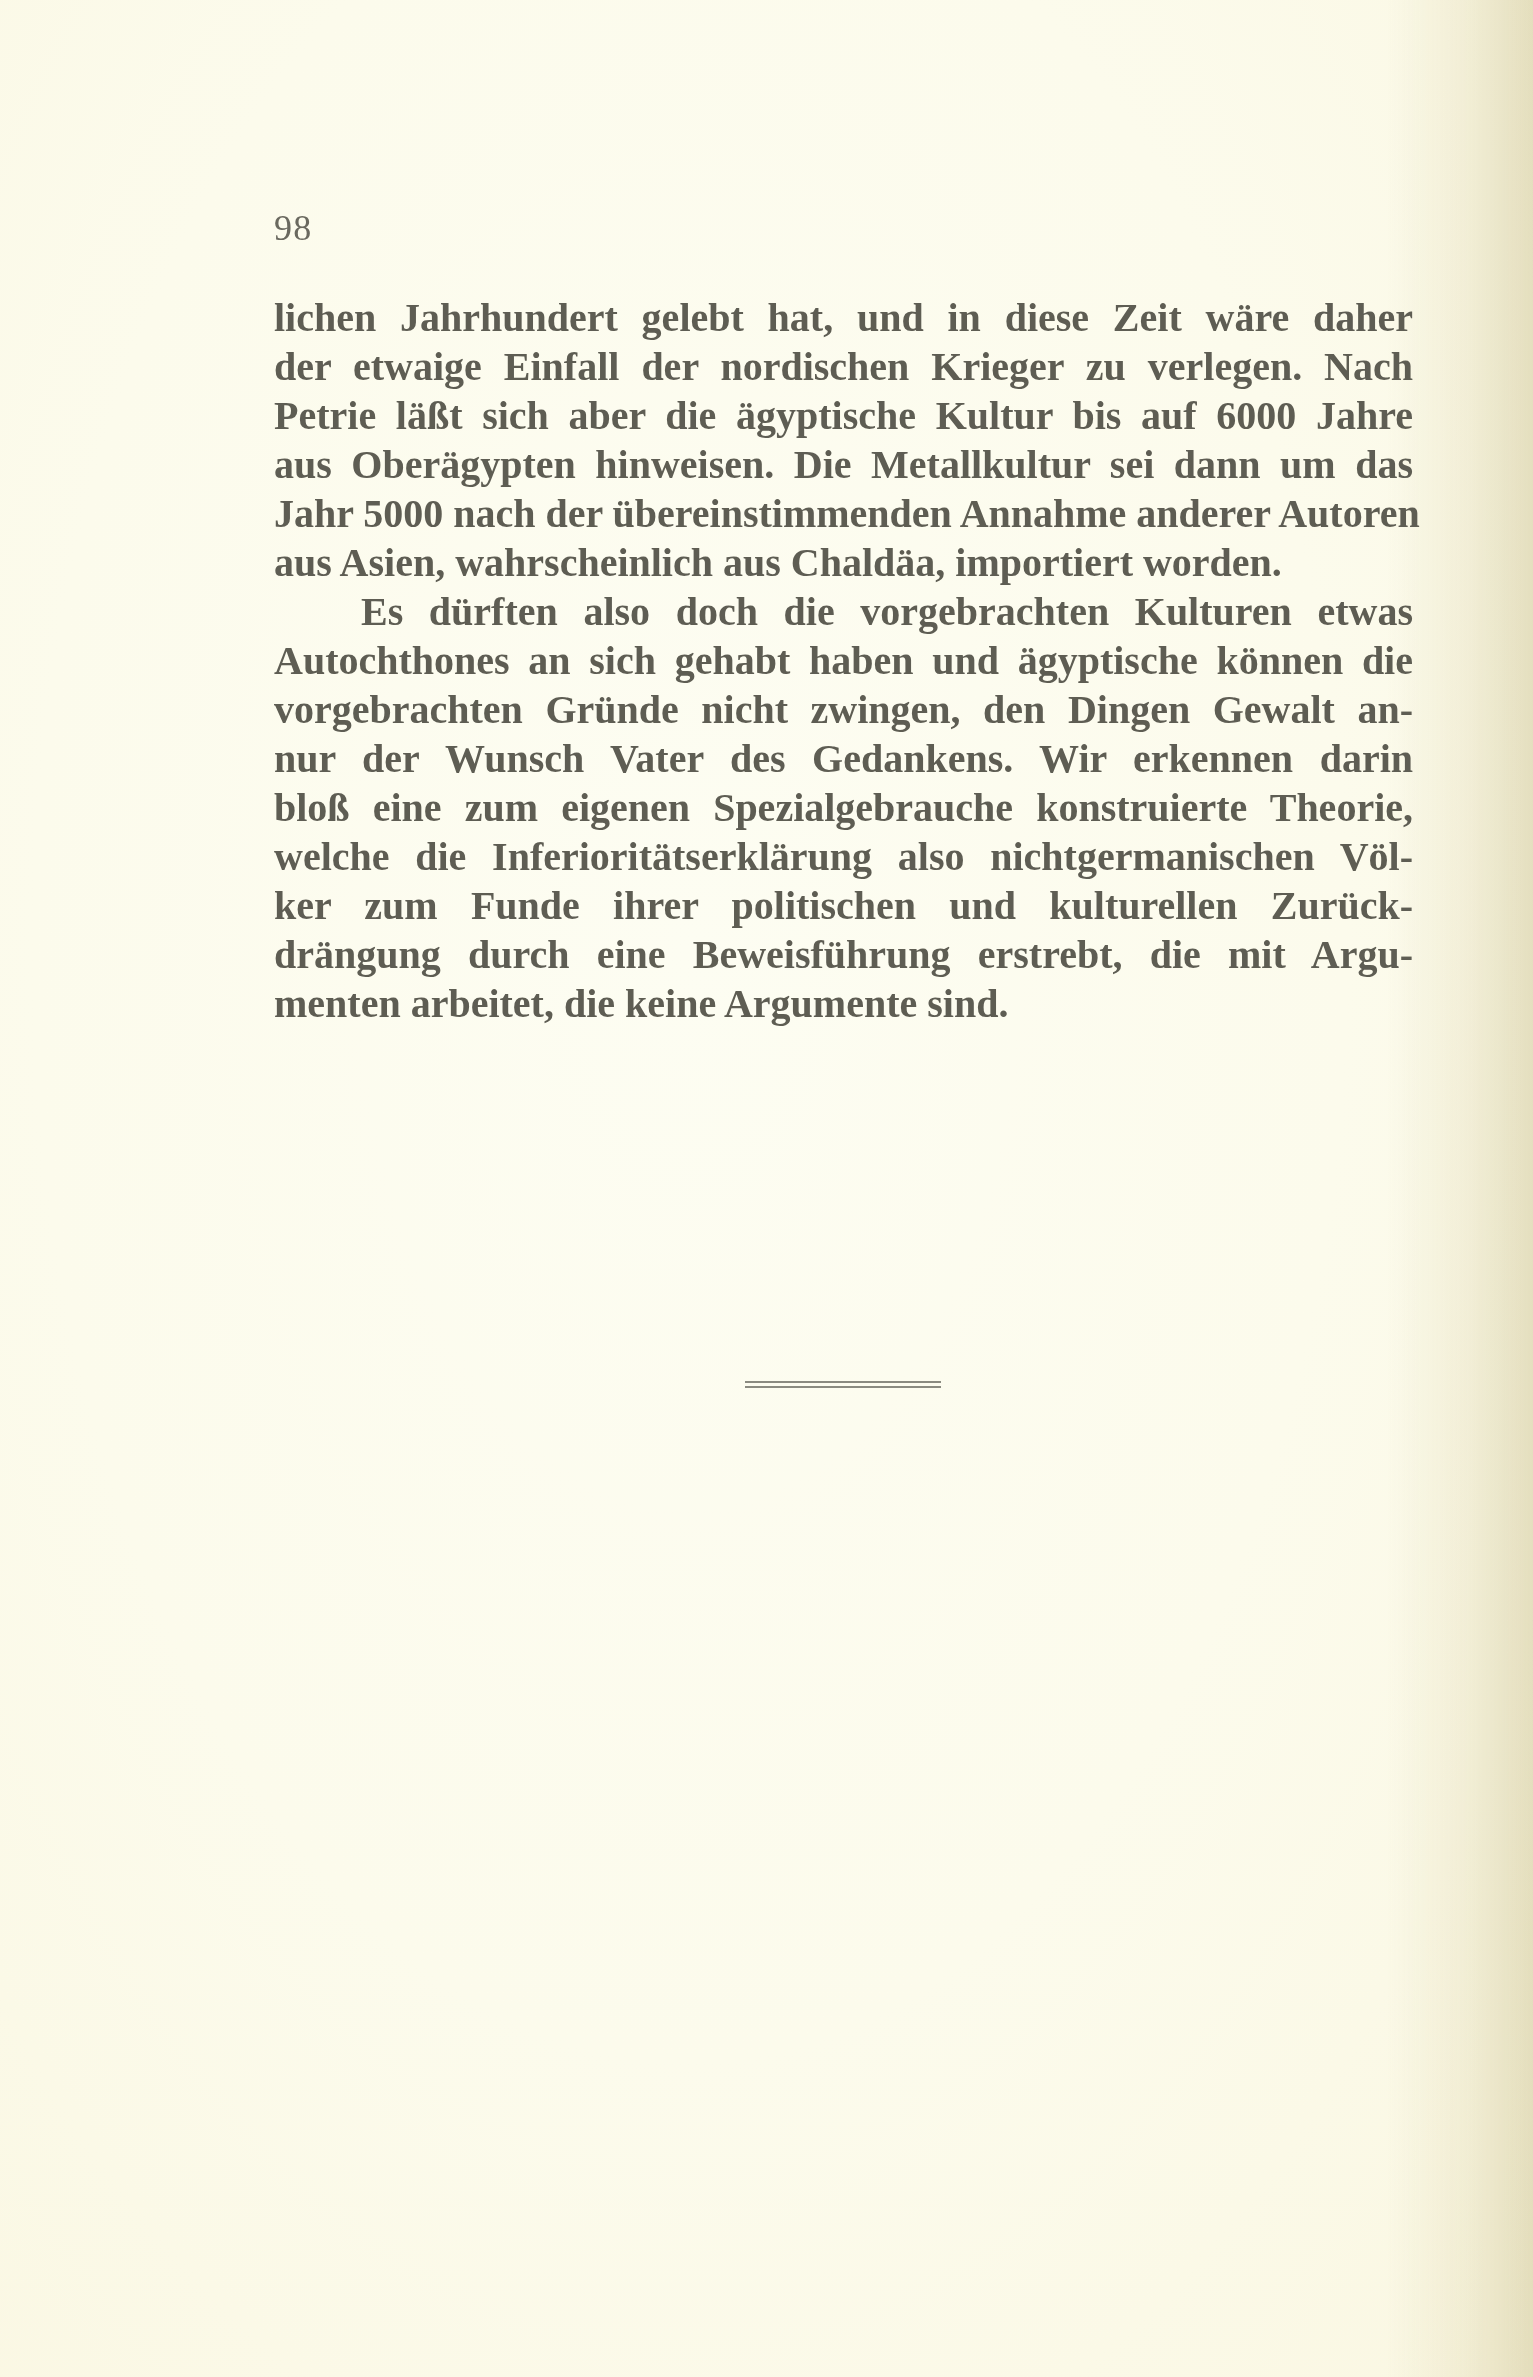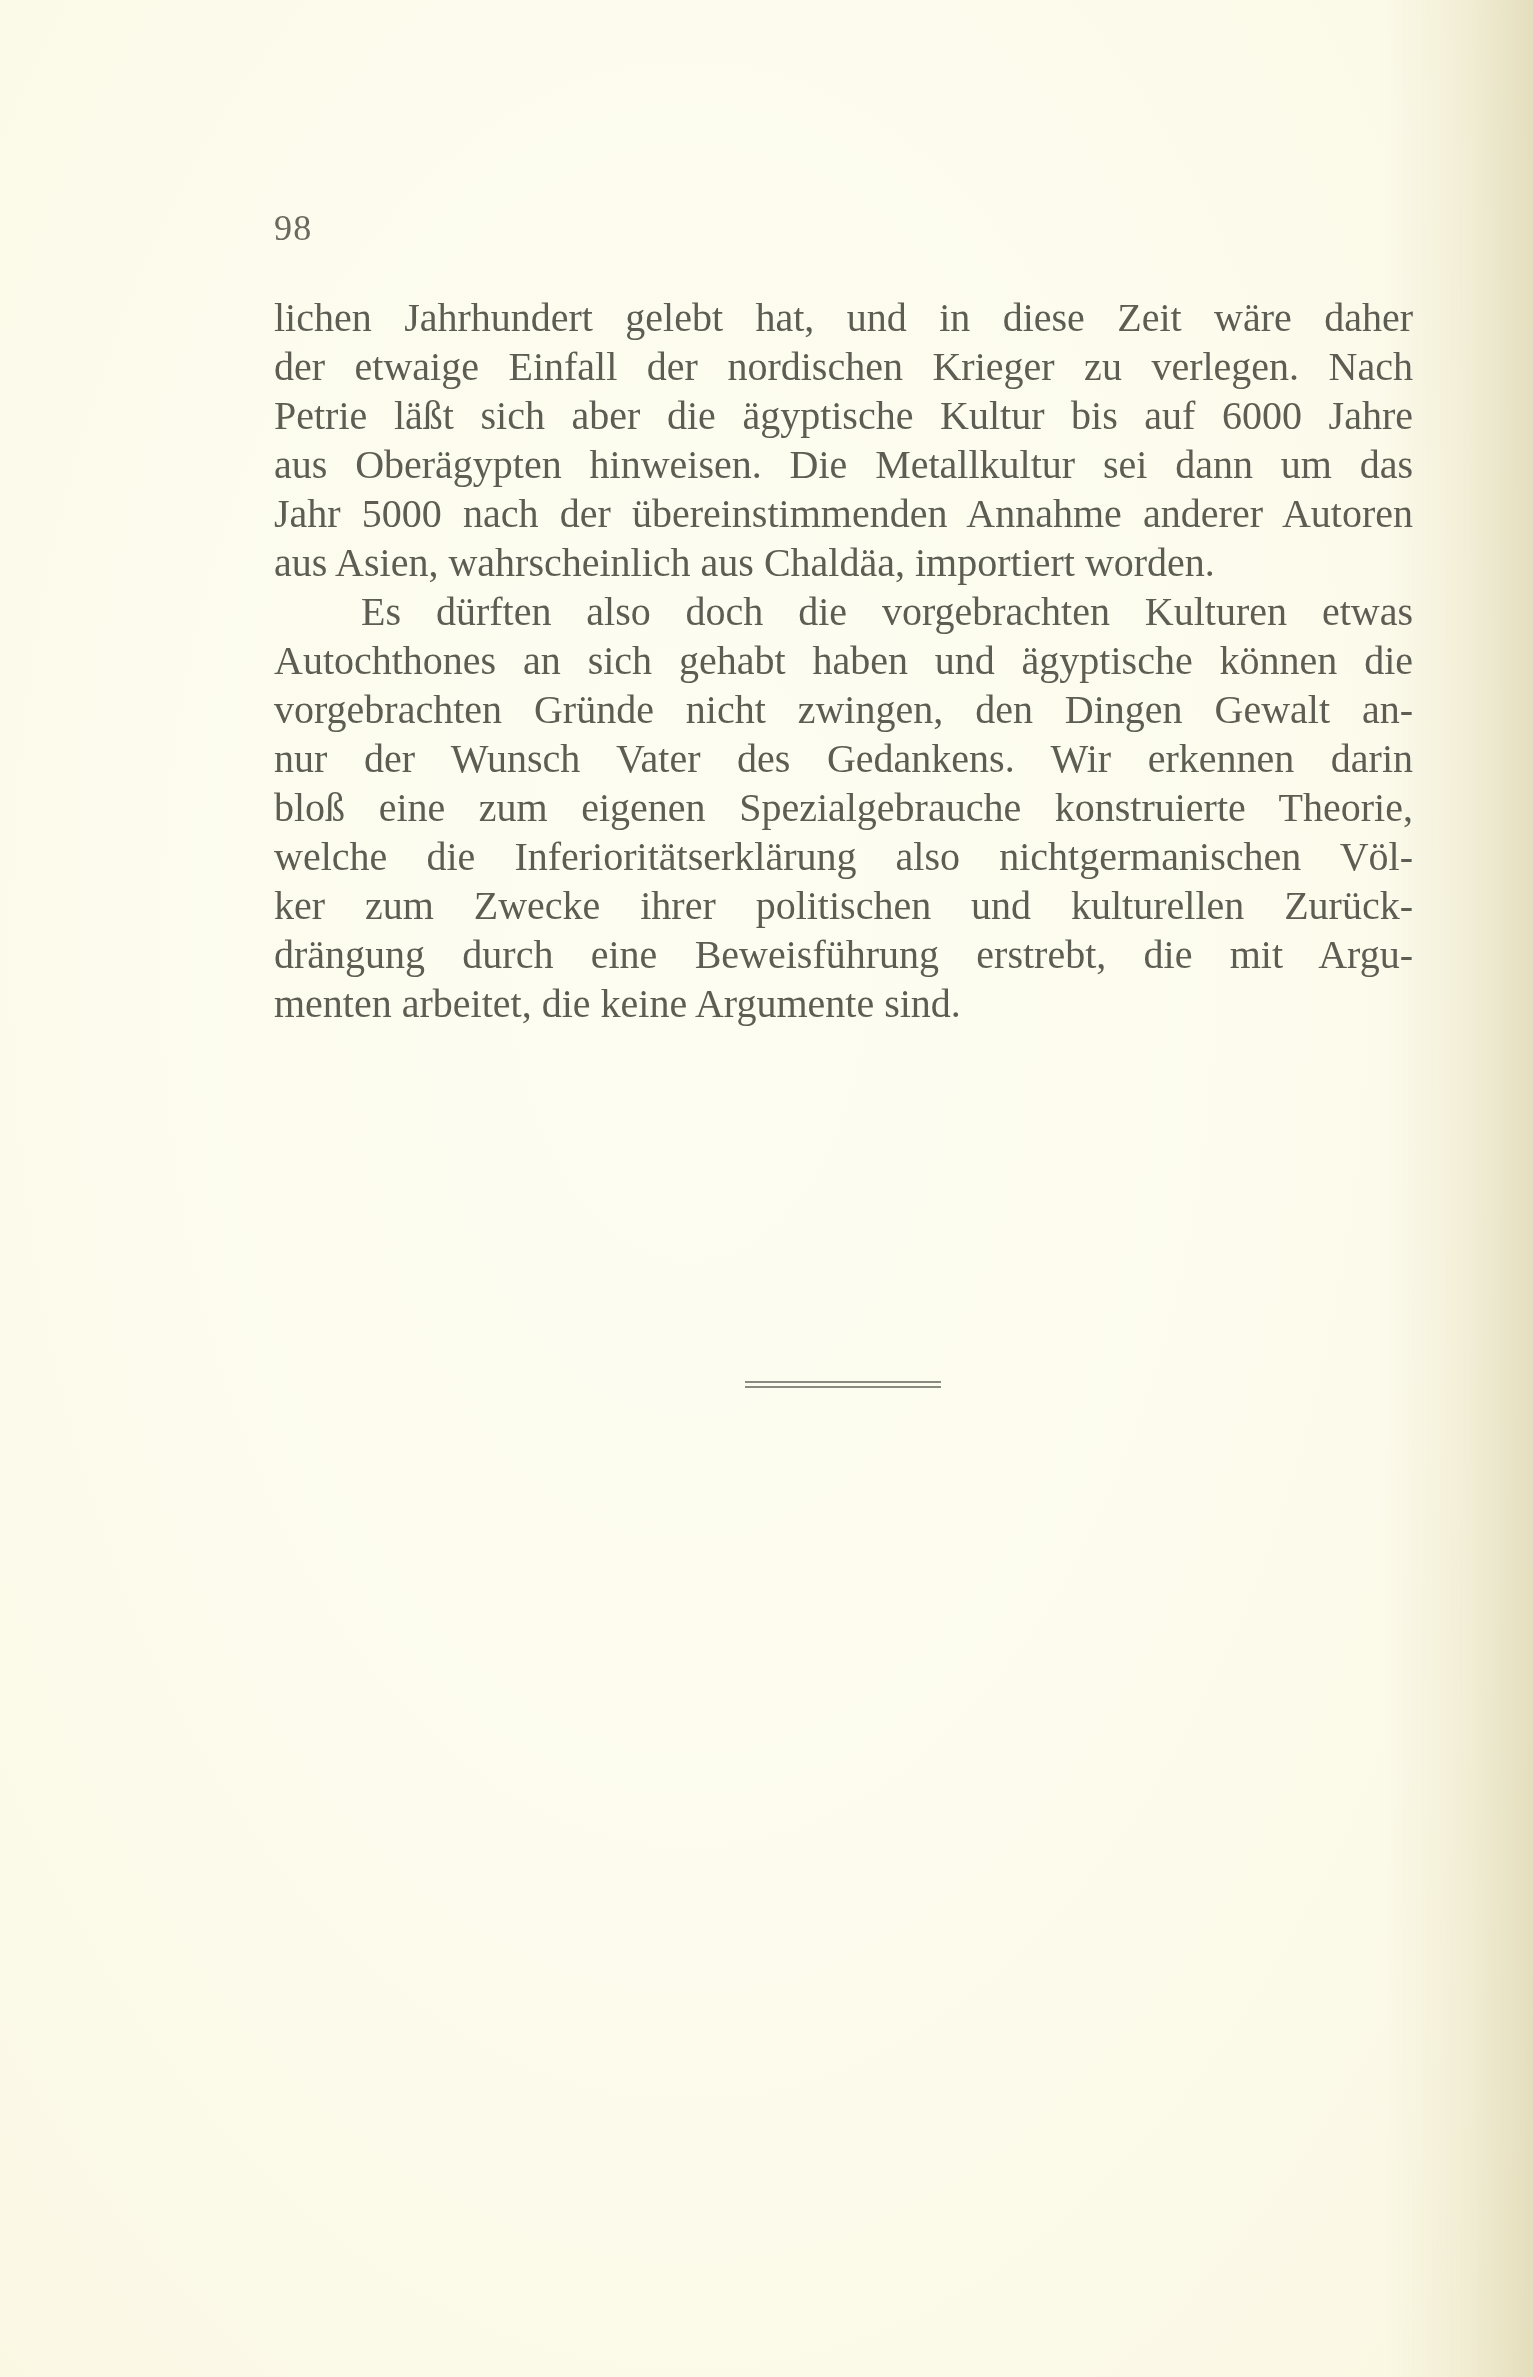--- a/index.html
+++ b/index.html
@@ -38,20 +38,21 @@
       font-size: 40px;
     }
     .line {
       display: block;
       height: 49px;
       line-height: 49px;
       white-space: nowrap;
       text-align: justify;
       text-align-last: justify;
       overflow: visible;
+      font-weight: bold;
     }
     .line.last {
       text-align-last: left;
     }
     .line.indent {
       padding-left: 87px;
     }
     .end-rule {
       position: absolute;
       left: 745px;
@@ -83,21 +84,21 @@
     <span class="line">Jahr 5000 nach der übereinstimmenden Annahme anderer Autoren</span>
     <span class="line last">aus Asien, wahrscheinlich aus Chaldäa, importiert worden.</span>
   </div>
   <div>
     <span class="line indent">Es dürften also doch die vorgebrachten Kulturen etwas</span>
     <span class="line">Autochthones an sich gehabt haben und ägyptische können die</span>
     <span class="line">vorgebrachten Gründe nicht zwingen, den Dingen Gewalt an-</span>
     <span class="line">nur der Wunsch Vater des Gedankens. Wir erkennen darin</span>
     <span class="line">bloß eine zum eigenen Spezialgebrauche konstruierte Theorie,</span>
     <span class="line">welche die Inferioritätserklärung also nichtgermanischen Völ-</span>
-    <span class="line">ker zum Zwecke ihrer politischen und kulturellen Zurück-</span>
+    <span class="line">ker zum Funde ihrer politischen und kulturellen Zurück-</span>
     <span class="line">drängung durch eine Beweisführung erstrebt, die mit Argu-</span>
     <span class="line last">menten arbeitet, die keine Argumente sind.</span>
   </div>
 </div>
 
 <div class="end-rule">
   <div class="bar top"></div>
   <div class="bar bottom"></div>
 </div>
 

